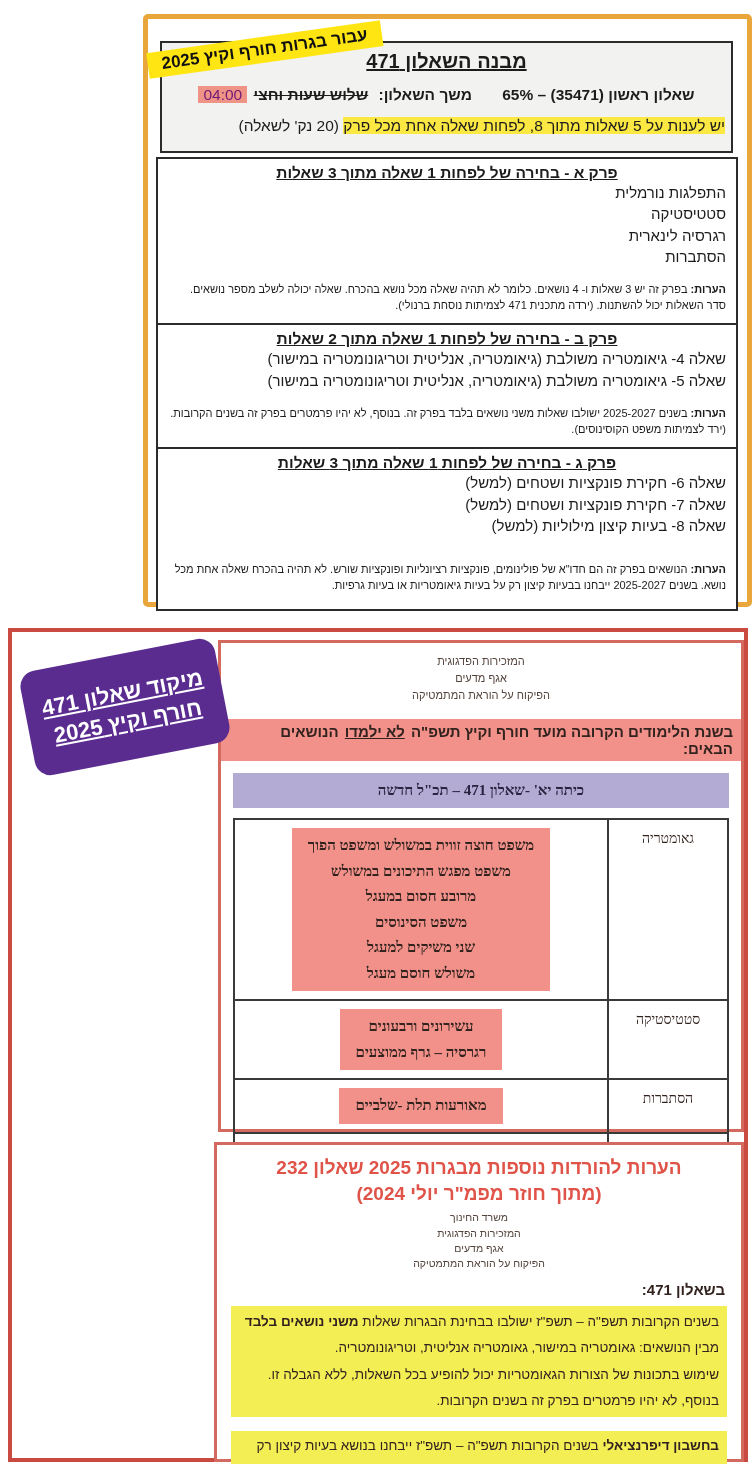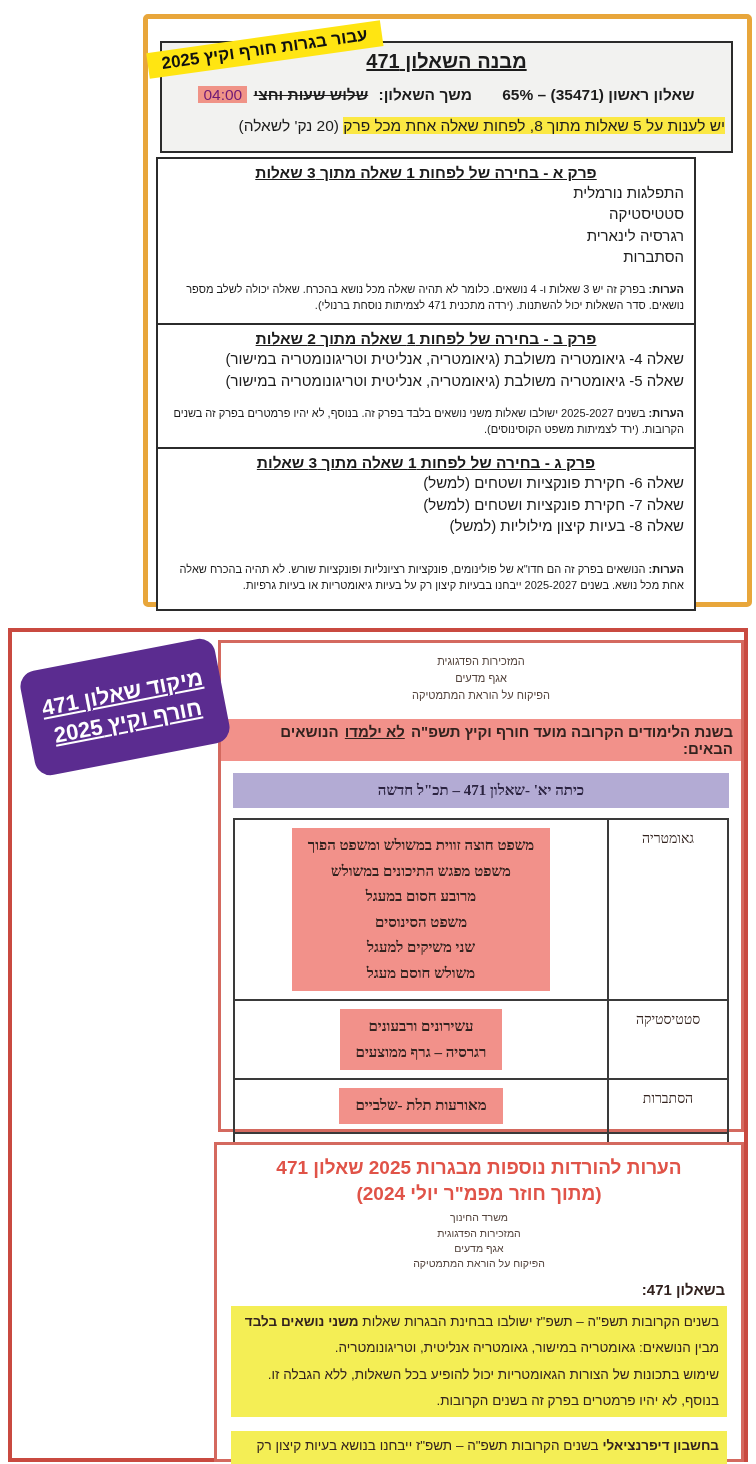--- a/index.html
+++ b/index.html
@@ -29,21 +29,21 @@
     margin-top:7px; text-align:center; font-size:20px; font-weight:bold;
     text-decoration:underline;
   }
   .d1-line { margin-top:13px; text-align:center; font-size:15.5px; font-weight:bold; }
   .d1-line .lead { margin-left:26px; }
   .strike { text-decoration:line-through; margin:0 6px 0 2px; }
   .time-badge { background:#f09387; color:#701a75; padding:0 5px; font-weight:normal; }
   .d1-instr { margin-top:13px; text-align:right; font-size:15.5px; padding:0 6px; }
   .hl-yellow { background:#fbe843; }
 
-  .chapters { position:absolute; left:8px; top:140px; width:540px; }
+  .chapters { position:absolute; left:8px; top:140px; width:582px; }
   .chapter {
     border:2px solid #2b2b2b; margin-top:-2px; background:#fff;
     direction:rtl; padding:5px 10px 10px;
   }
   .chapter-h {
     text-align:center; font-size:15.5px; font-weight:bold; text-decoration:underline;
   }
   .chapter .item { text-align:right; font-size:15px; line-height:1.42; }
   .chapter .notes { margin-top:15px; text-align:right; font-size:11px; line-height:1.42; }
   .chapter.c3 .notes { margin-top:26px; }
@@ -214,21 +214,21 @@
             </div>
           </td>
         </tr>
       </tbody>
         </table>
     </div>
   </div>
 
   <div class="inner2">
     <div class="red-title">
-      <div>הערות להורדות נוספות מבגרות 2025 שאלון 471</div>
+      <div>הערות להורדות נוספות מבגרות 2025 שאלון 232</div>
       <div>(מתוך חוזר מפמ"ר יולי 2024)</div>
     </div>
     <div class="letterhead2">
       <div>משרד החינוך</div>
       <div>המזכירות הפדגוגית</div>
       <div>אגף מדעים</div>
       <div>הפיקוח על הוראת המתמטיקה</div>
     </div>
     <div class="b471">בשאלון 471:</div>
 

